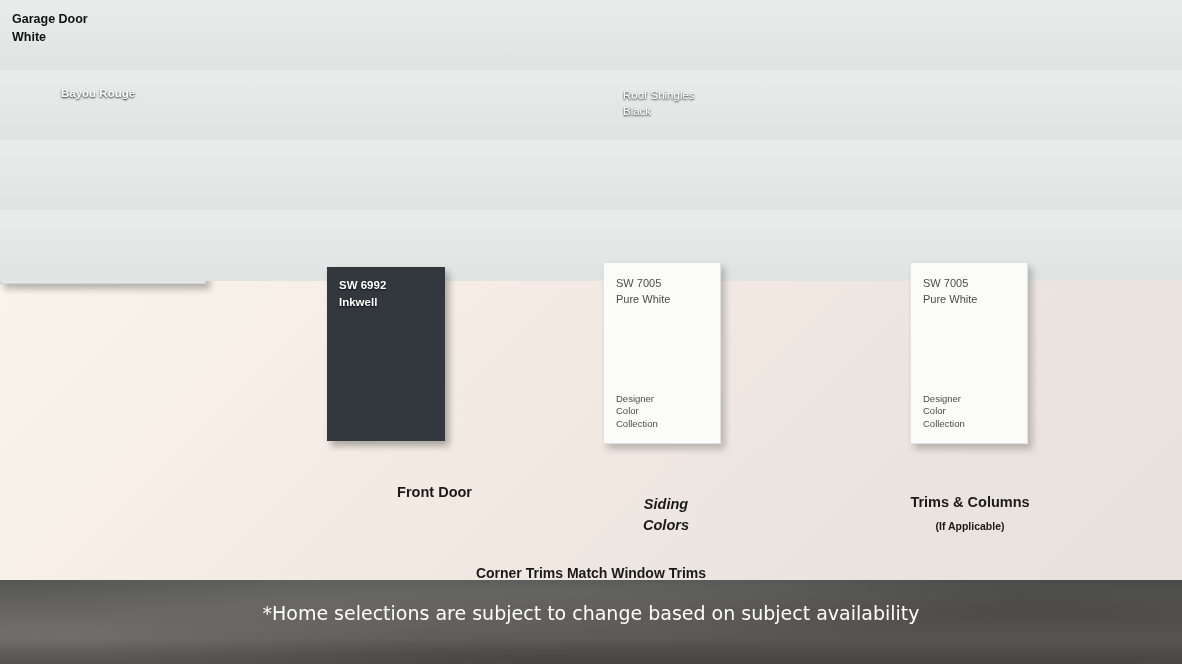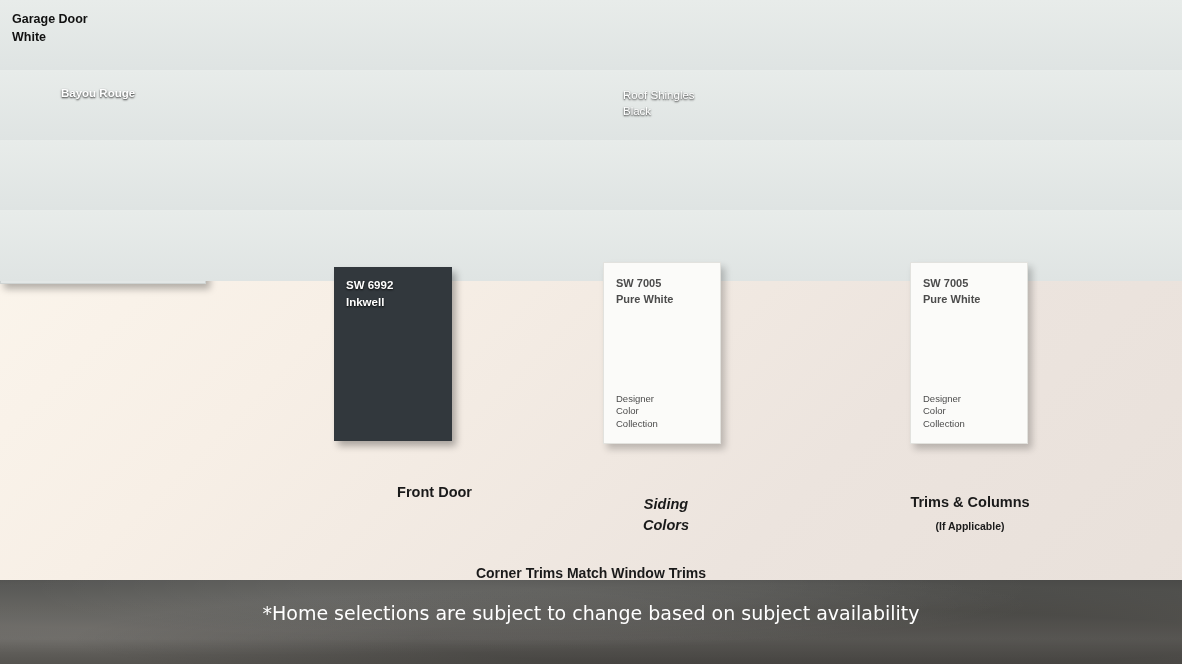--- a/index.html
+++ b/index.html
@@ -123,32 +123,31 @@
   }
   #garage .cap {
     position:absolute; left:0; top:0; padding:10px 12px; z-index:4;
     font-size:12.5px; font-weight:bold; color:#111; line-height:1.45;
   }
   
   #frontdoor {
     left: 327px; top: 267px; width: 118px; height: 174px;
     background:#32383d;
     box-shadow: 4px 5px 7px rgba(0,0,0,0.3);
-    margin-left: 7px;
   }
   #frontdoor .lbl { color:#ffffff; font-size:11.5px; }
   
   .chip {
     background:#fbfbf9;
     border:1px solid #e2e2de;
     box-shadow: 4px 5px 7px rgba(0,0,0,0.22);
   }
   .chip .code {
     position:absolute; left:12px; top:13px;
-    font-size:11px; color:#4c4c4c; line-height:1.45; font-weight:bold;
+    font-size:11px; color:#4c4c4c; line-height:1.45; font-weight:normal;
   }
   .chip .collection {
     position:absolute; left:12px; bottom:12px;
     font-size:9.5px; color:#4c4c4c; line-height:1.35;
   }
   #siding-chip { left: 603px; top: 262px; width: 118px; height: 182px; }
   #trims-chip  { left: 910px; top: 262px; width: 118px; height: 182px; }
 
   
   .caption {

